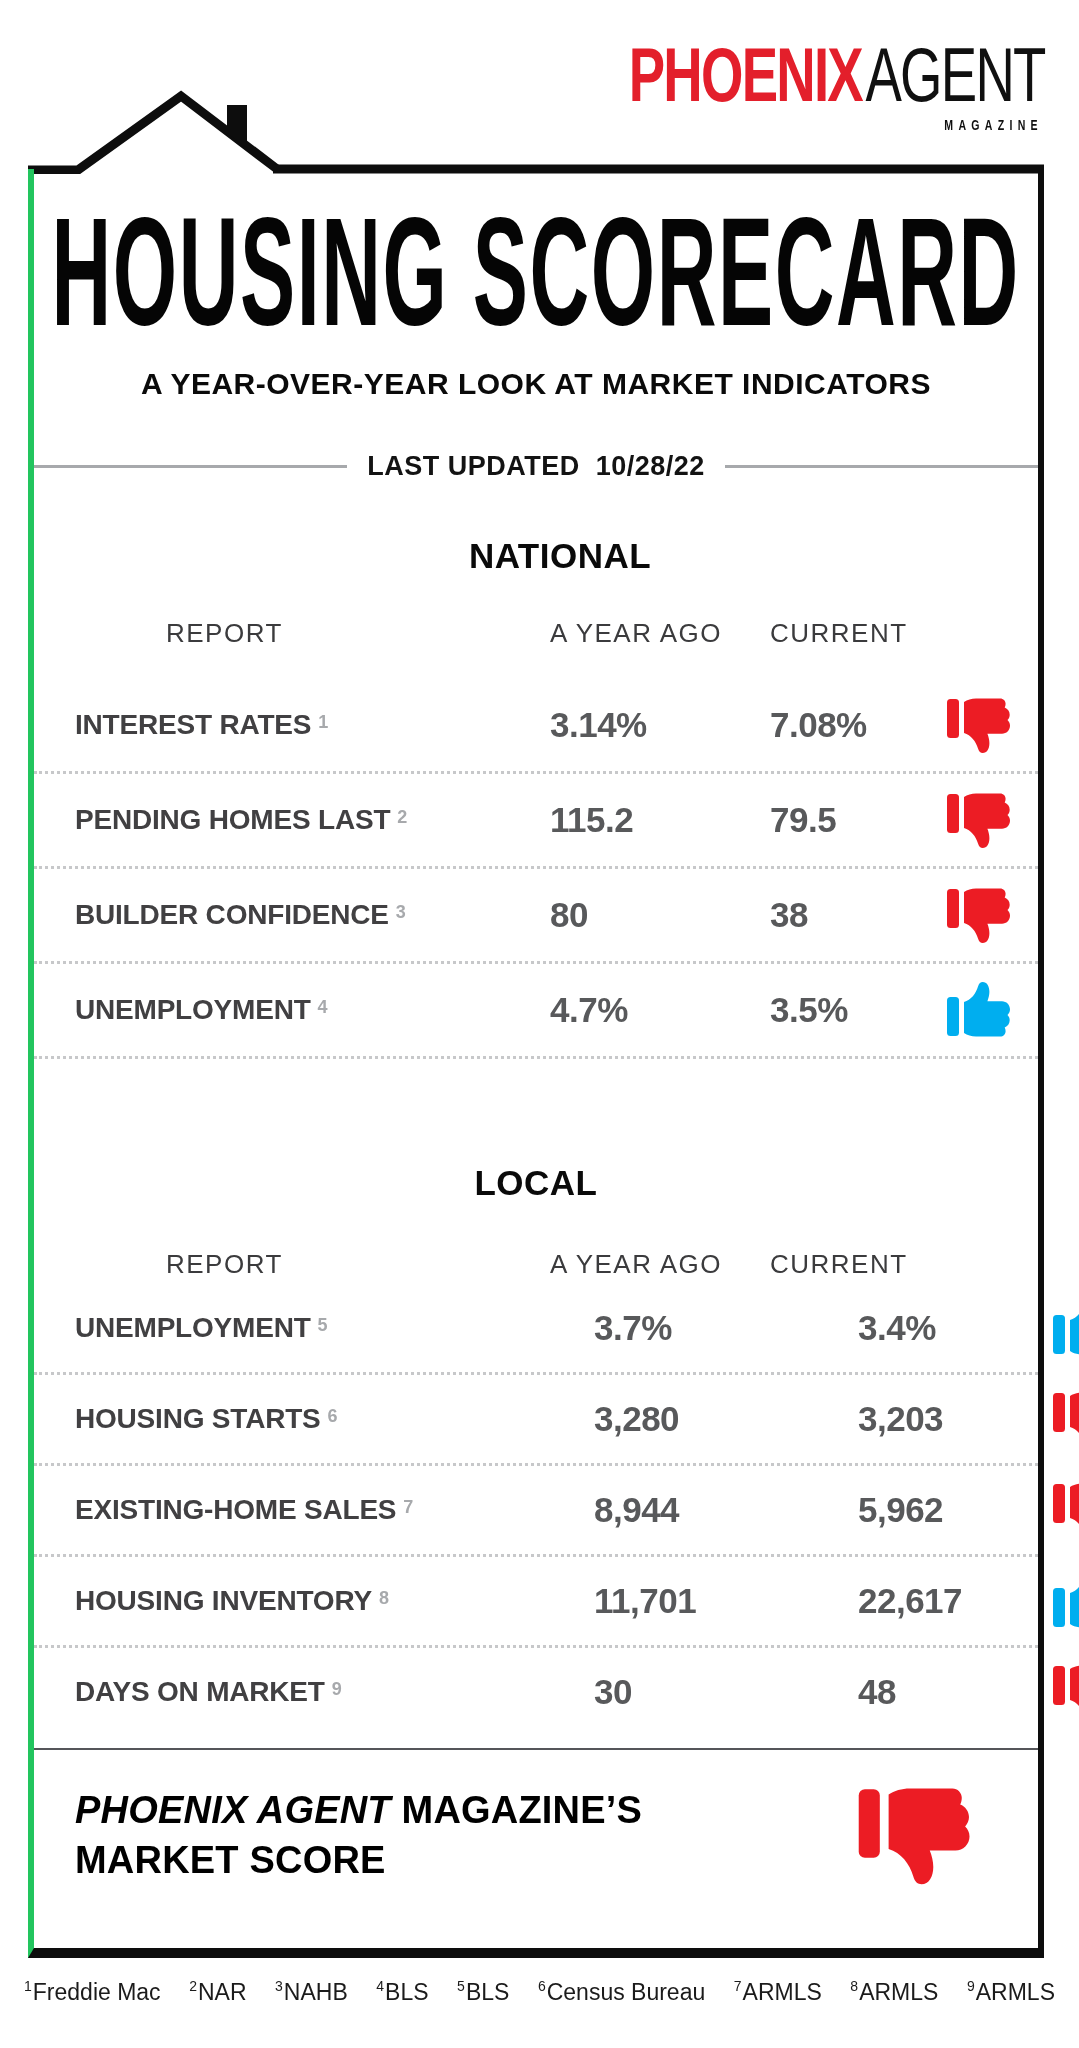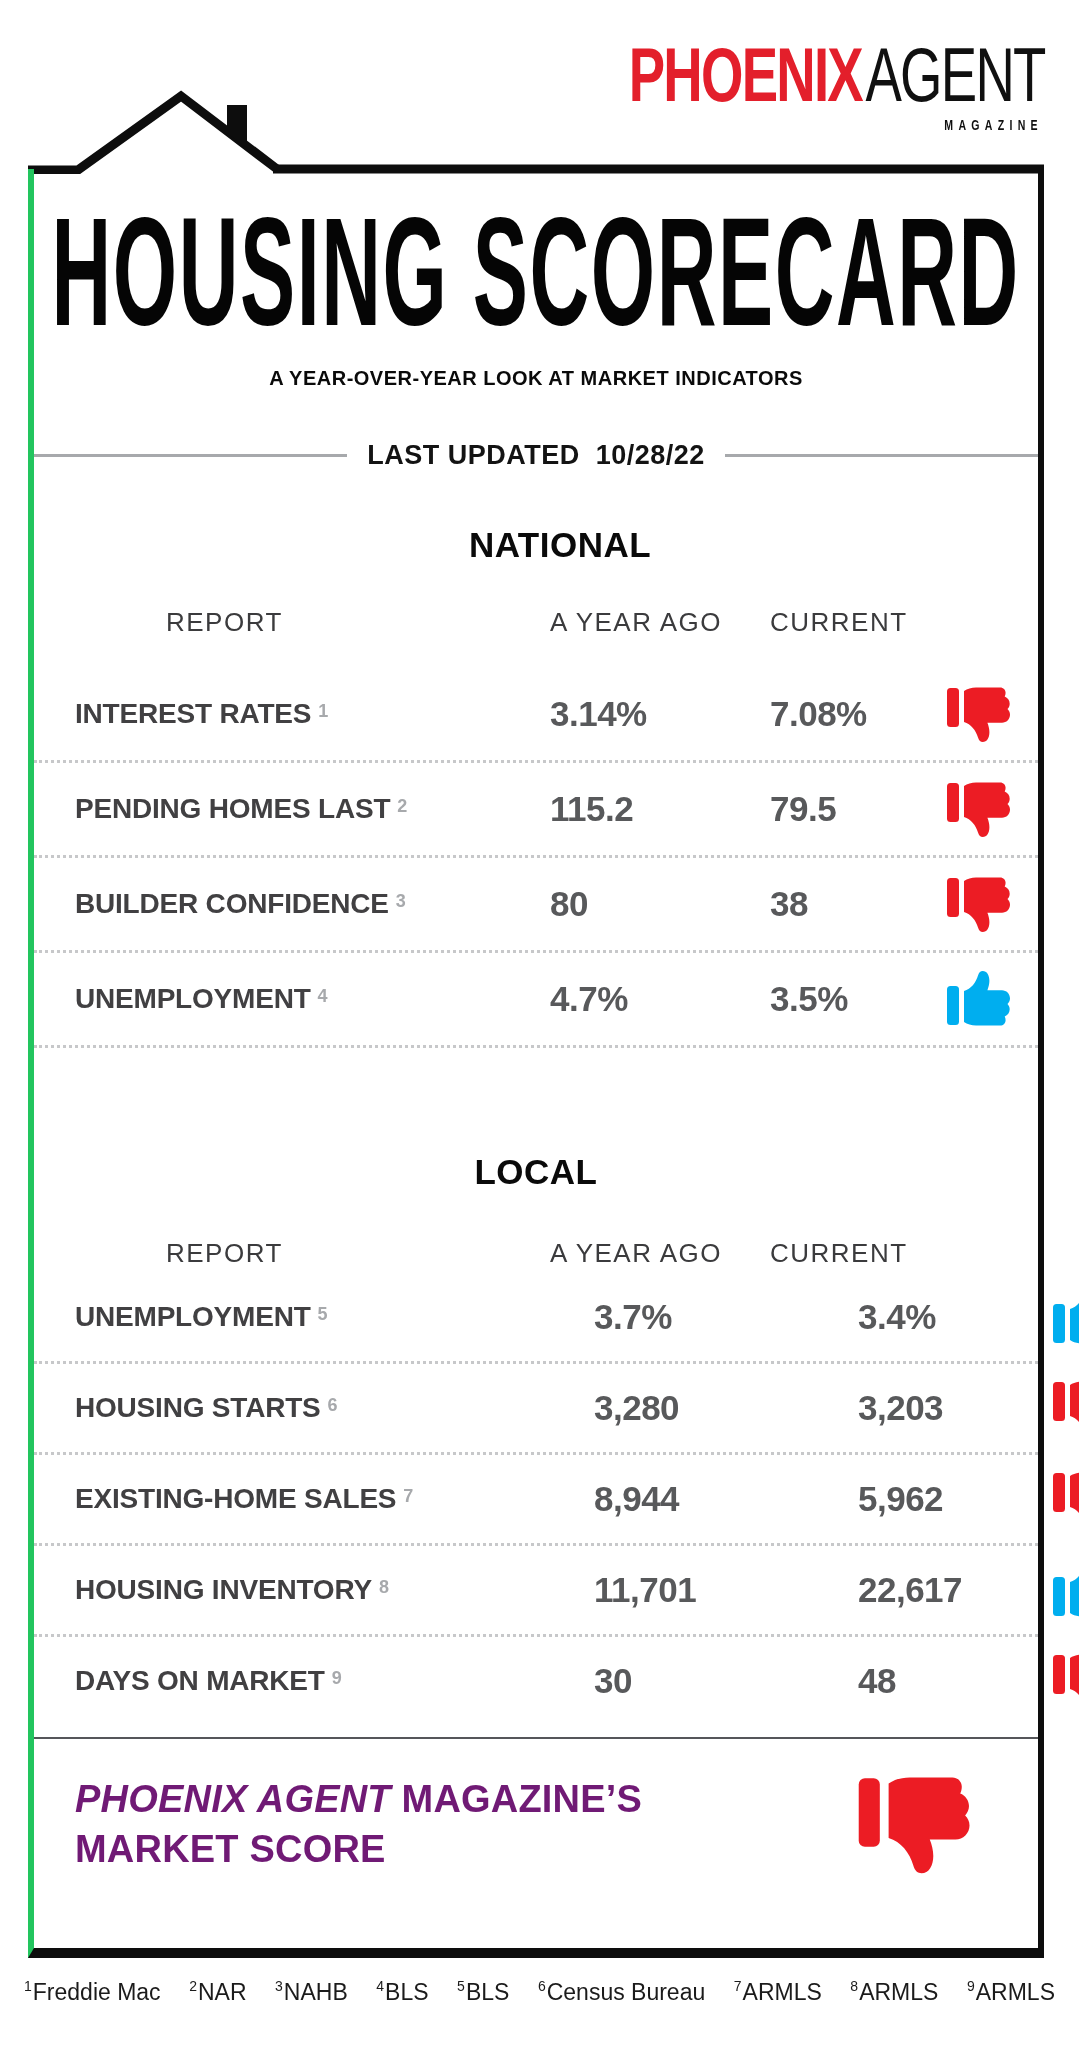--- a/index.html
+++ b/index.html
@@ -16,21 +16,21 @@
   
   .roof{position:absolute;left:28px;top:86px;width:1016px;height:88px;}
 
   
   .box{position:absolute;left:28px;top:169px;width:1016px;height:1789px;box-sizing:border-box;
        border-left:6px solid #22c55e;border-right:6px solid #0d0d0d;border-bottom:10px solid #0d0d0d;}
 
   .title-wrap{margin-top:24px;height:158px;display:flex;align-items:center;justify-content:center;}
   .title{font-size:106px;font-weight:700;letter-spacing:2px;white-space:nowrap;color:#050505;
          transform:scale(.78,1.45);transform-origin:50% 50%;}
-  .subtitle{margin-top:16px;text-align:center;font-size:20px;font-weight:700;letter-spacing:.5px;color:#0a0a0a;}
+  .subtitle{margin-top:16px;text-align:center;font-size:30px;font-weight:700;letter-spacing:.5px;color:#0a0a0a;}
 
   .updated{margin-top:50px;display:flex;align-items:center;width:100%;}
   .rule{flex:1;height:3px;background:#a7a9ac;}
   .updated-text{font-size:27px;font-weight:700;color:#131313;margin:0 20px;white-space:nowrap;letter-spacing:.5px;}
   .updated-date{margin-left:16px;}
 
   .section-title{text-align:center;font-size:35px;font-weight:700;color:#0a0a0a;letter-spacing:.5px;}
   .nat-title{margin-top:54px;padding-left:48px;}
   .loc-title{margin-top:104px;}
 
@@ -49,21 +49,21 @@
   .sup{font-size:18px;font-weight:700;color:#a7a9ac;vertical-align:super;margin-left:7px;}
   .val{font-size:35px;font-weight:700;color:#58595b;letter-spacing:-.5px;}
 
   .icon-cell{display:flex;justify-content:center;}
   .thumb{display:inline-flex;width:66px;height:60px;}
   .thumb svg{width:100%;height:100%;fill:#00aeef;}
   .thumb.down svg{fill:#ec1c24;transform:scaleY(-1);}
 
   .score-line{margin-top:12px;height:2px;background:#55565a;}
   .score{display:flex;align-items:center;justify-content:space-between;padding:34px 41px 0 41px;}
-  .score-text{font-size:38px;font-weight:700;color:#701a75;line-height:50px;letter-spacing:.2px;}
+  .score-text{font-size:38px;font-weight:700;color:#000000;line-height:50px;letter-spacing:.2px;}
   .score-brand{font-style:italic;}
   .thumb-big{display:inline-flex;width:120px;height:102px;margin-right:22px;}
   .thumb-big svg{width:100%;height:100%;fill:#ec1c24;}
   .thumb-big.down svg{transform:scaleY(-1);}
 
   
   .sources{position:absolute;left:0;top:1978px;width:1079px;box-sizing:border-box;
            padding:0 24px;display:flex;justify-content:space-between;align-items:baseline;
            font-size:23px;color:#1b1b1b;text-align:right;}
   .src-sup{font-size:14px;vertical-align:super;margin-right:1px;}

